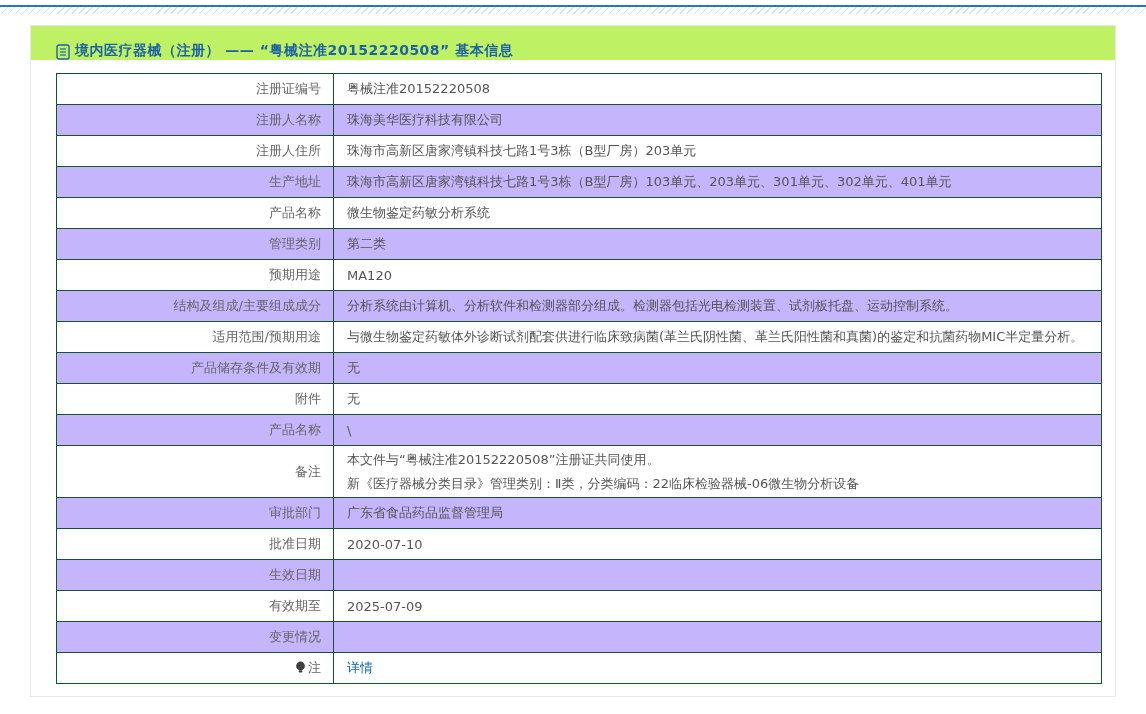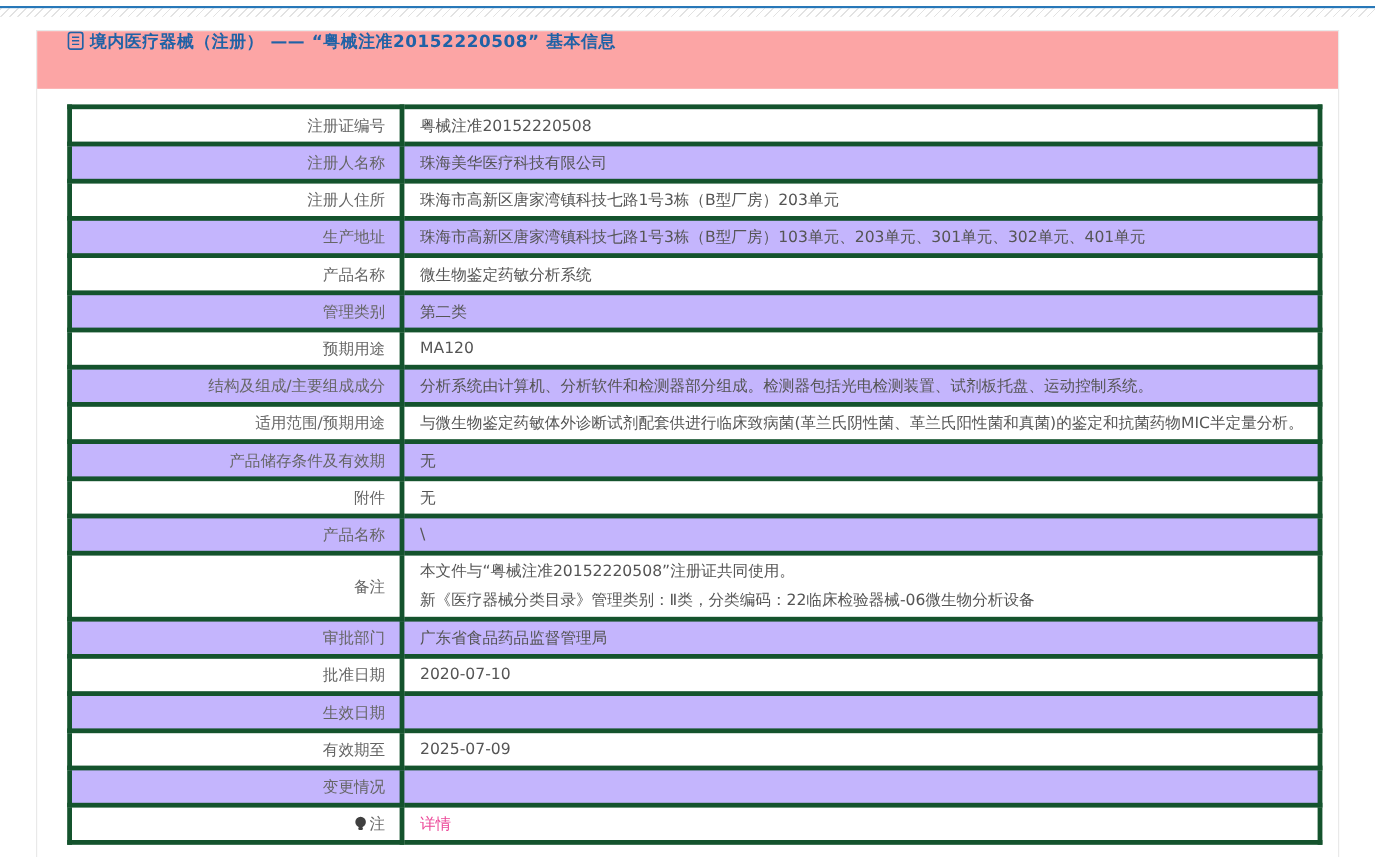--- a/index.html
+++ b/index.html
@@ -24,24 +24,24 @@
 
   
   .card {
     width: 1086px;
     margin: 11px 0 0 30px;
     background: #ffffff;
     border: 1px solid #e9e9e9;
     padding-bottom: 12px;
   }
   .card-header {
-    height: 48px;
-    background: #fca5a5;
+    height: 34px;
+    background: #bef264;
     display: flex;
-    align-items: flex-start;
+    align-items: flex-end;
     padding-left: 25px;
   }
   .doc-icon { display: inline-flex; margin-right: 5px; }
   .card-title {
     font-size: 14px;
     font-weight: bold;
     color: #2062a6;
     letter-spacing: 0.5px;
   }
 
@@ -49,40 +49,40 @@
   table.info {
     margin: 13px 13px 0 25px;
     width: 1046px;
     border-collapse: collapse;
     border: 1px solid #d9d9d9;
     font-size: 13px;
   }
   table.info tr { background: #ffffff; }
   table.info tr.alt { background: #c4b5fd; }
   table.info td {
-    border: 4px solid #14532d;
+    border: 1px solid #14532d;
     height: 31px;
     vertical-align: middle;
   }
   td.label {
     width: 277px;
     text-align: right;
     padding-right: 12px;
     color: #666666;
     white-space: nowrap;
   }
   td.value {
     padding-left: 13px;
     padding-right: 10px;
     color: #555555;
   }
   td.value .line { line-height: 21px; padding: 3px 0; }
   td.value .line + .line { padding-top: 0; }
   a.detail-link {
-    color: #ec4899;
+    color: #0369a1;
     text-decoration: none;
     cursor: pointer;
     font-family: Liberation Mono, monospace;
   }
   .bulb-icon { display: inline-flex; vertical-align: -2px; margin-right: 2px; }
 </style>
 </head>
 <body>
 
 <div class="top-space"></div>

